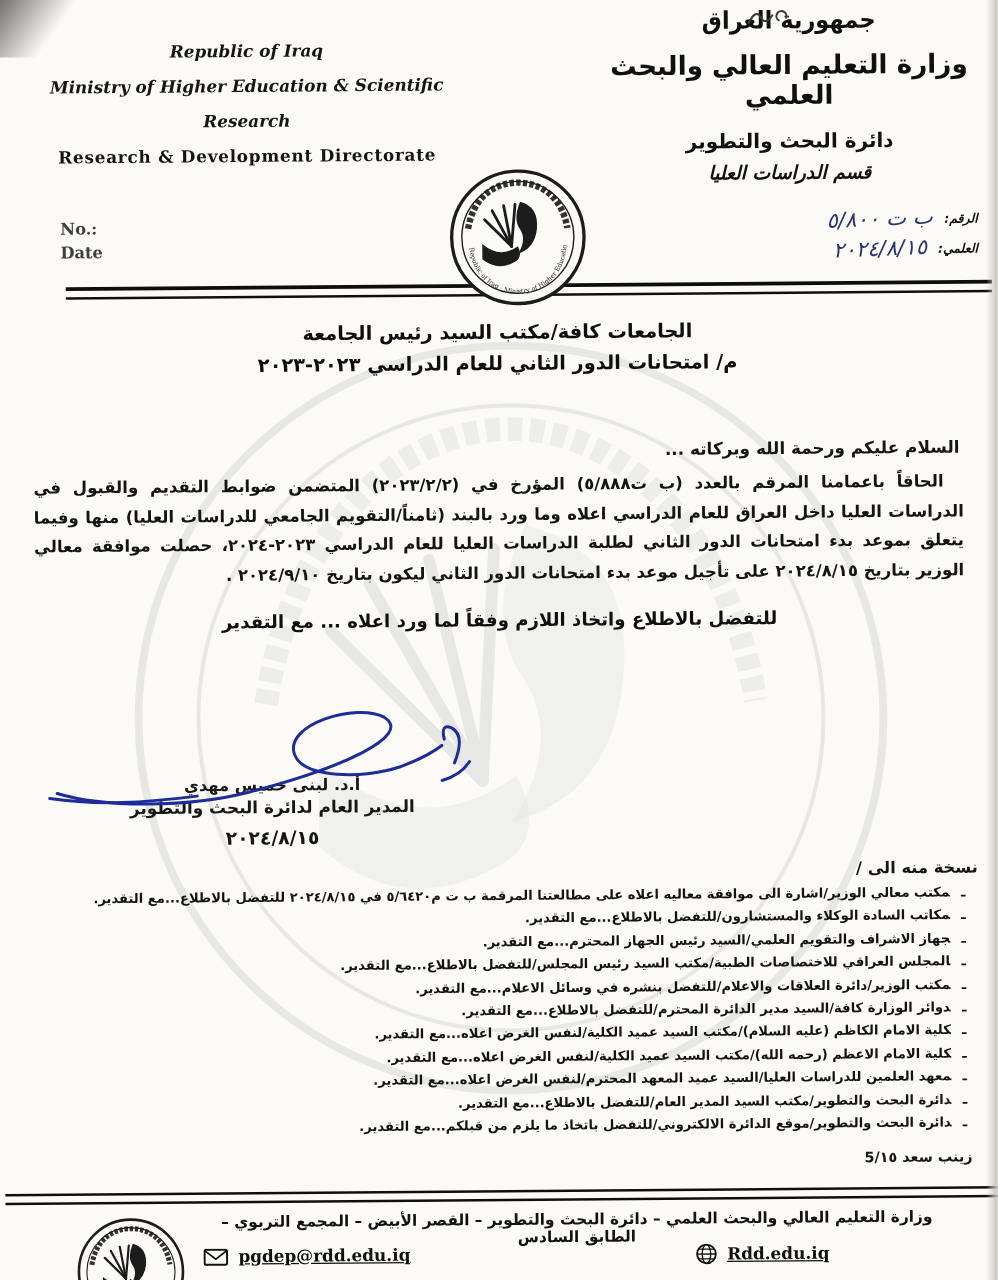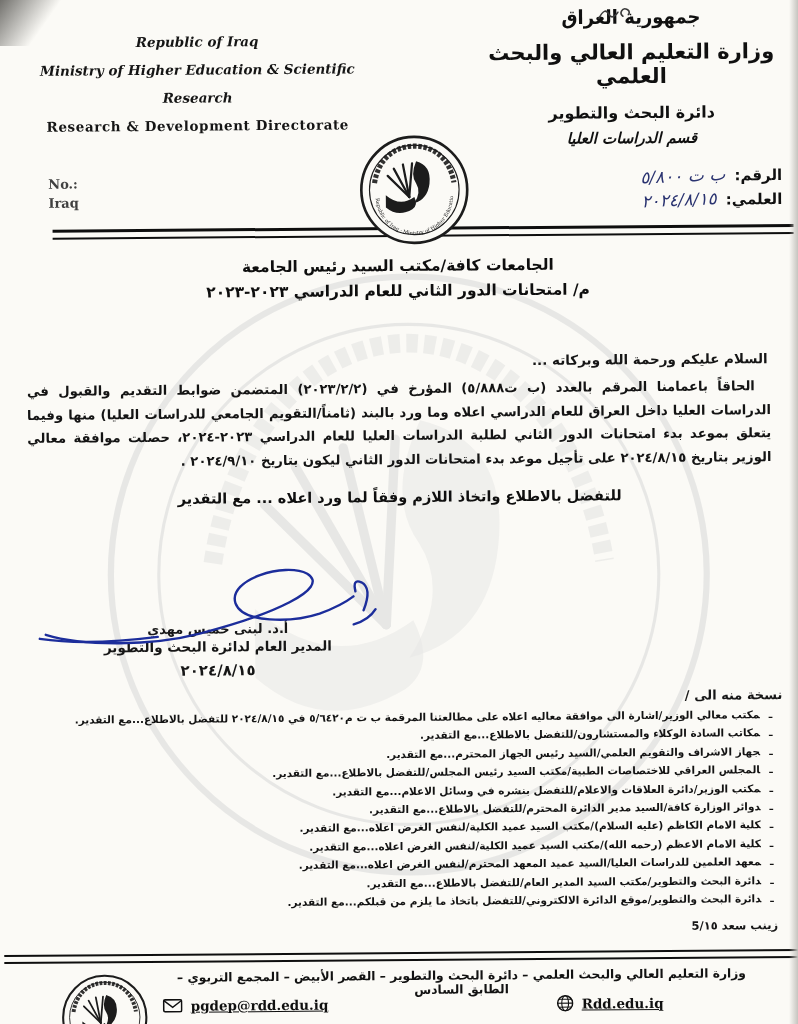--- a/index.html
+++ b/index.html
@@ -45,21 +45,21 @@
 
   .emblem-main{position:absolute;left:360px;top:134px;width:112px;height:112px;z-index:5;}
   .scribble{position:absolute;left:596px;top:4px;width:44px;height:24px;z-index:3;}
 
   .refs-en{
     position:absolute;left:50px;top:172px;z-index:2;
     font-family:"DejaVu Serif", serif;font-weight:bold;font-size:13px;line-height:19px;color:#404040;
   }
   .refs-ar{position:absolute;right:14px;top:168px;z-index:2;direction:rtl;}
   .refs-ar .row{display:flex;direction:rtl;align-items:center;gap:9px;margin-bottom:4px;}
-  .refs-ar .lbl{font-size:15px;font-weight:bold;color:#101010;}
+  .refs-ar .lbl{font-size:10px;font-weight:bold;color:#101010;font-style:italic;}
   .hand{
     display:inline-block;font-style:italic;font-weight:500;
     color:#2a3370;font-size:17px;letter-spacing:2px;transform:rotate(-2deg);
     white-space:nowrap;
   }
 
   .rule-a{position:absolute;left:54px;right:3px;top:227px;height:5px;z-index:1;
     border-top:3px solid #0e0e0e;border-bottom:2px solid #0e0e0e;}
 
   
@@ -163,21 +163,21 @@
       <path d="M57,27 q15,4 13,22 q-2,15 -15,19 q7,-11 2,-19 q-6,-8 0,-22z" fill="#1c1c1c"></path>
       <path d="M27,60 q14,12 28,2 q4,8 -2,12 q-14,8 -26,-2 z" fill="#1c1c1c"></path>
       <path id="arcMain" d="M17,61 a38,38 0 0 0 76,0" fill="none"></path>
       <text font-size="5" font-family="DejaVu Serif, serif" fill="#1c1c1c">
         <textPath href="#arcMain" startOffset="2">Republic of Iraq · Ministry of Higher Education</textPath>
       </text>
     </svg>
 
     <div class="refs-en">
       <div>No.:</div>
-      <div>Iraq</div>
+      <div>Date</div>
     </div>
     <div class="refs-ar">
       <div class="row">
         <span class="lbl">الرقم:</span>
         <span class="hand">ب ت ٥/٨٠٠</span>
       </div>
       <div class="row">
         <span class="lbl">العلمي:</span>
         <span class="hand">٢٠٢٤/٨/١٥</span>
       </div>

